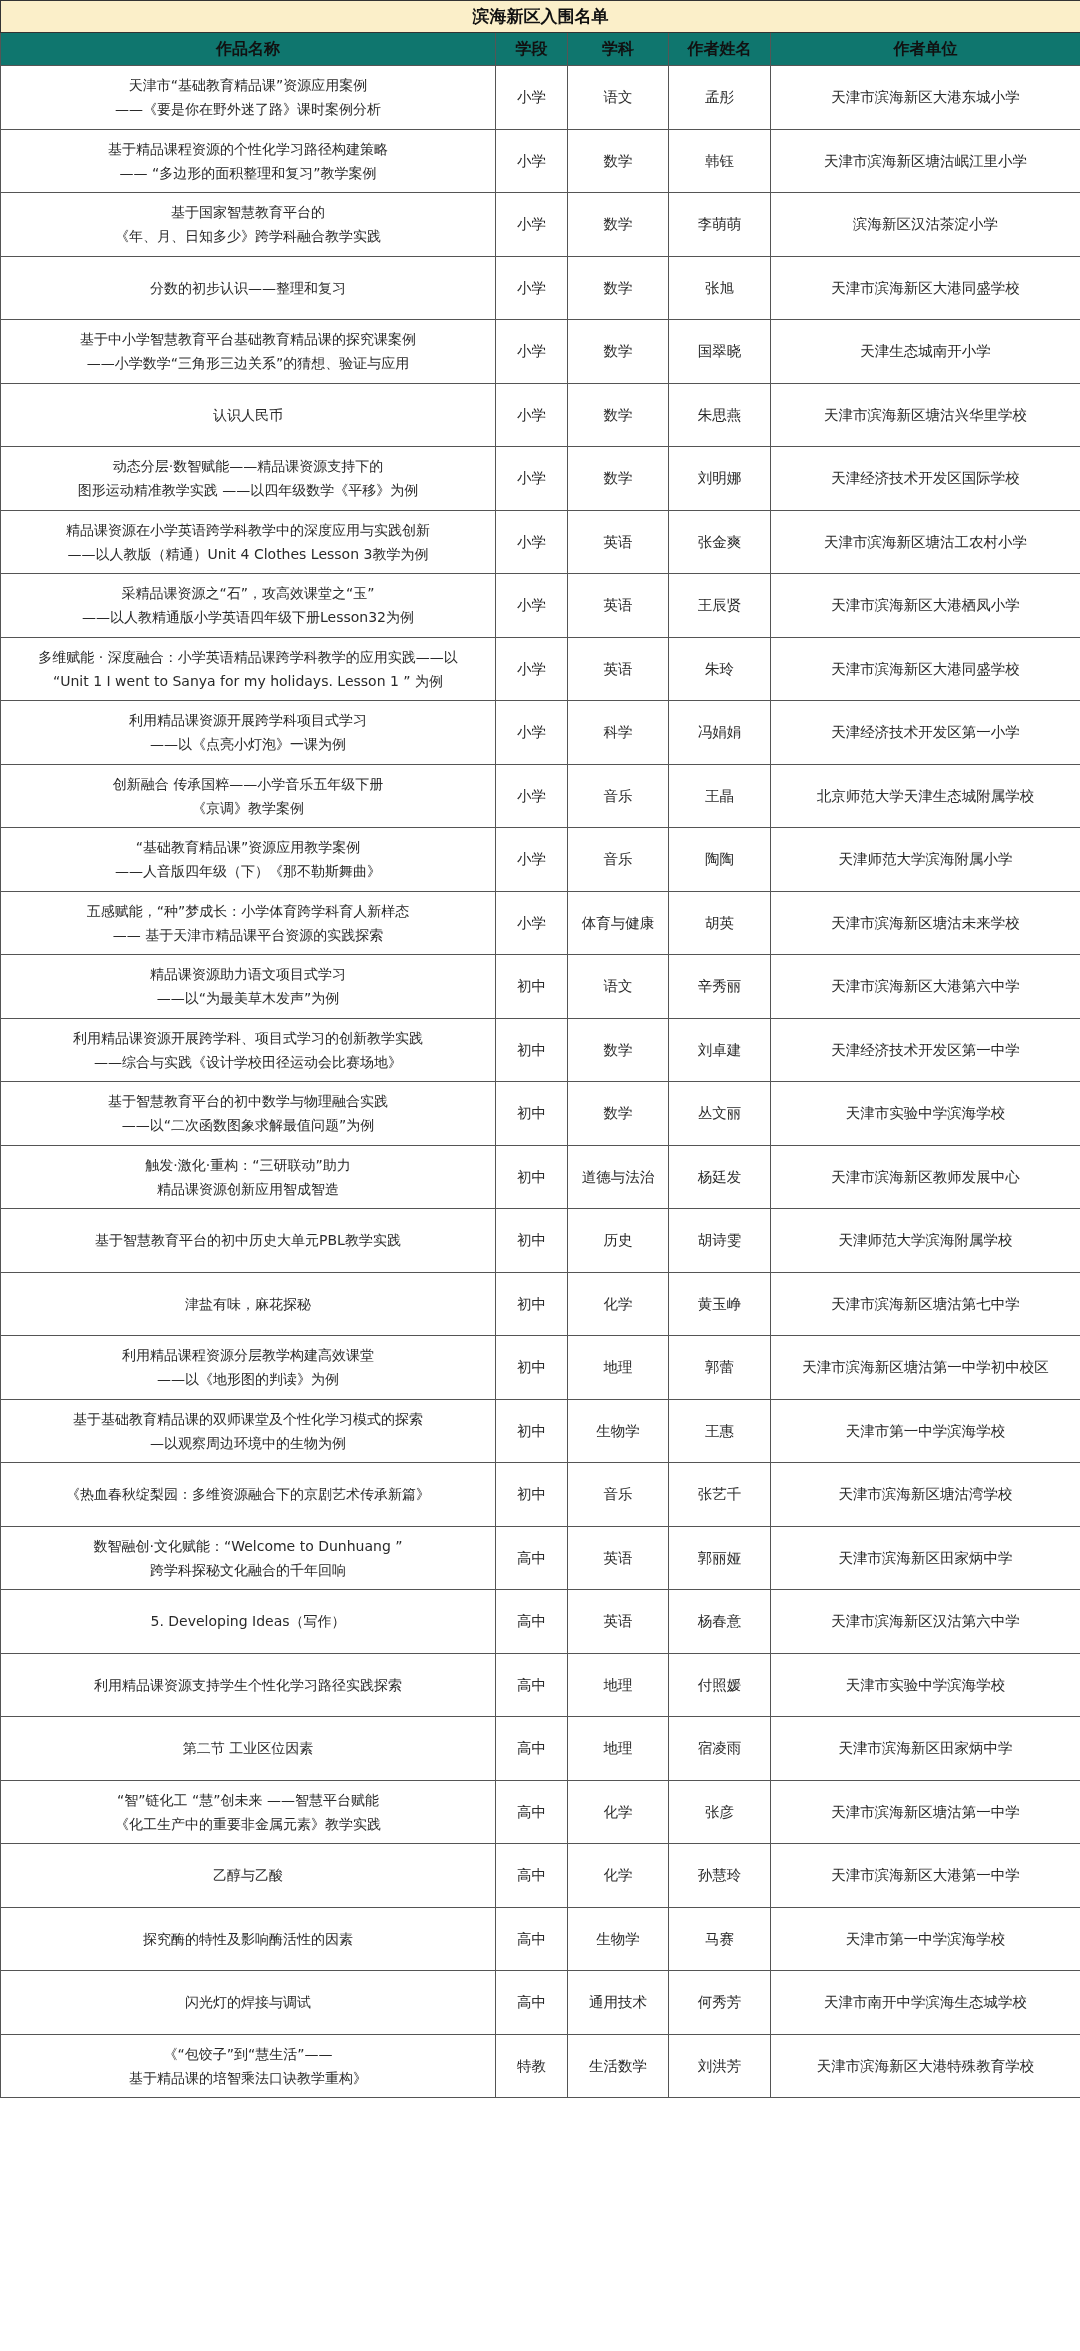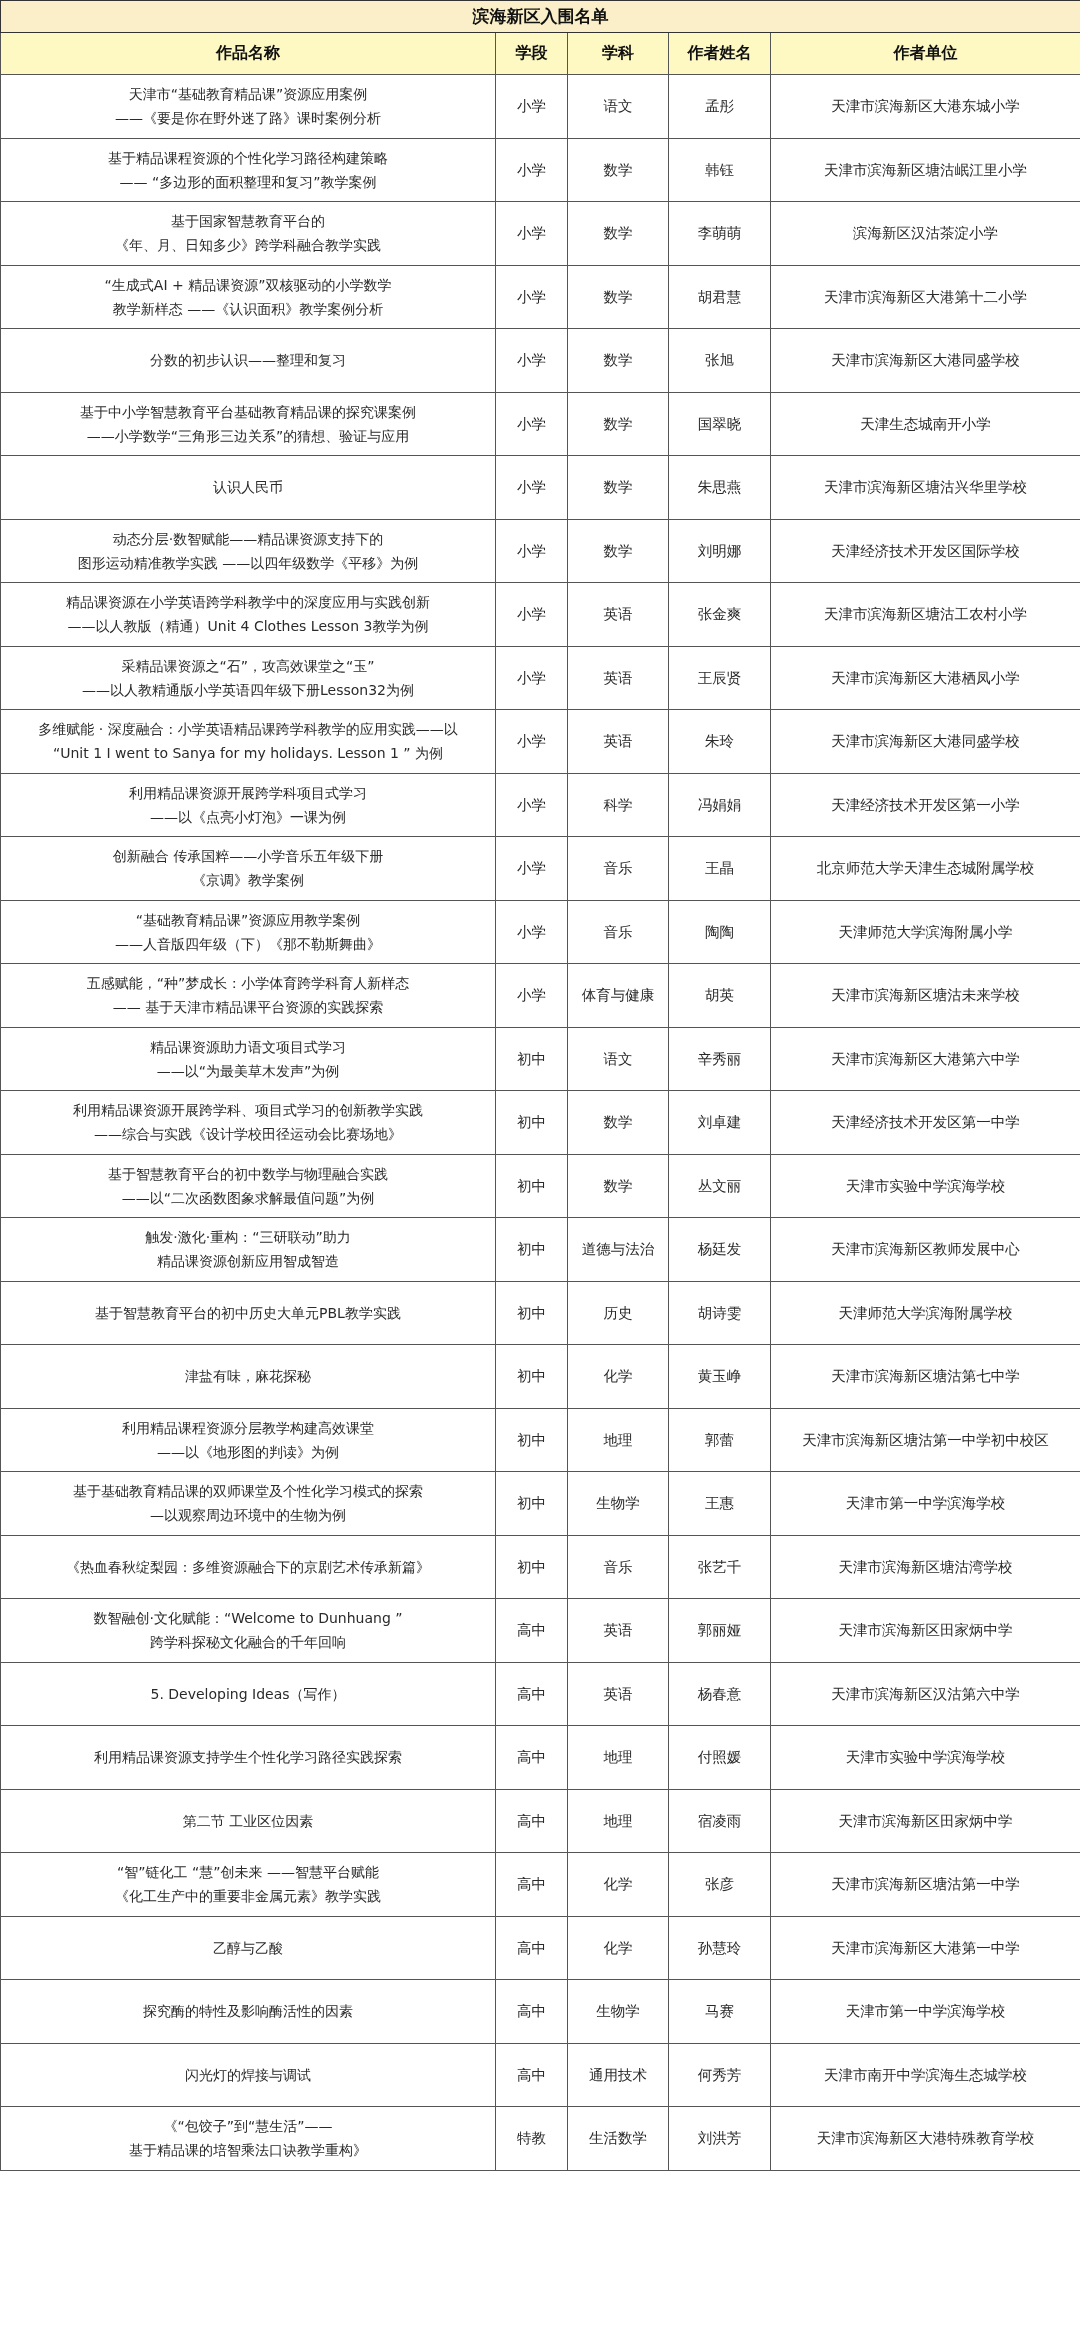--- a/index.html
+++ b/index.html
@@ -1,20 +1,20 @@
 <!DOCTYPE html>
 <html><head>
 <meta charset="utf-8">
 <style>
   html, body { margin: 0; padding: 0; background: #ffffff; }
   body { width: 1080px; height: 2351px; overflow: hidden; font-family: "DejaVu Sans", sans-serif; color: #222; }
   .sheet { width: 1080px; border-collapse: collapse; table-layout: fixed; }
   .sheet td, .sheet th { border: 1.5px solid #555; text-align: center; vertical-align: middle; padding: 0 4px; box-sizing: border-box; }
   .title-row td { background: #fbefc9; height: 32px; font-size: 17px; font-weight: bold; color: #111; border-color: #333; }
-  .head-row th { height: 42px; font-size: 16px; font-weight: bold; color: #111; background: #fef9c3; }
+  .head-row th { height: 33px; font-size: 16px; font-weight: bold; color: #111; background: #0f766e; }
   .data-row td { height: 63.5px; font-size: 14.5px; line-height: 24px; color: #2a2a2a; }
   .data-row td.work { white-space: pre-line; font-size: 14px; }
   col.c1 { width: 495px; } col.c2 { width: 72px; } col.c3 { width: 101px; } col.c4 { width: 102px; } col.c5 { width: 310px; }
 </style>
 </head>
 <body>
 
 <table class="sheet">
   <colgroup>
       <col class="c1">
@@ -52,28 +52,20 @@
       </tr>
       <tr class="data-row">
         <td class="work">基于国家智慧教育平台的
 《年、月、日知多少》跨学科融合教学实践</td>
         <td>小学</td>
         <td>数学</td>
         <td>李萌萌</td>
         <td>滨海新区汉沽茶淀小学</td>
       </tr>
       <tr class="data-row">
-        <td class="work">“生成式AI + 精品课资源”双核驱动的小学数学
-教学新样态 ——《认识面积》教学案例分析</td>
-        <td>小学</td>
-        <td>数学</td>
-        <td>胡君慧</td>
-        <td>天津市滨海新区大港第十二小学</td>
-      </tr>
-      <tr class="data-row">
         <td class="work">分数的初步认识——整理和复习</td>
         <td>小学</td>
         <td>数学</td>
         <td>张旭</td>
         <td>天津市滨海新区大港同盛学校</td>
       </tr>
       <tr class="data-row">
         <td class="work">基于中小学智慧教育平台基础教育精品课的探究课案例
 ——小学数学“三角形三边关系”的猜想、验证与应用</td>
         <td>小学</td>

